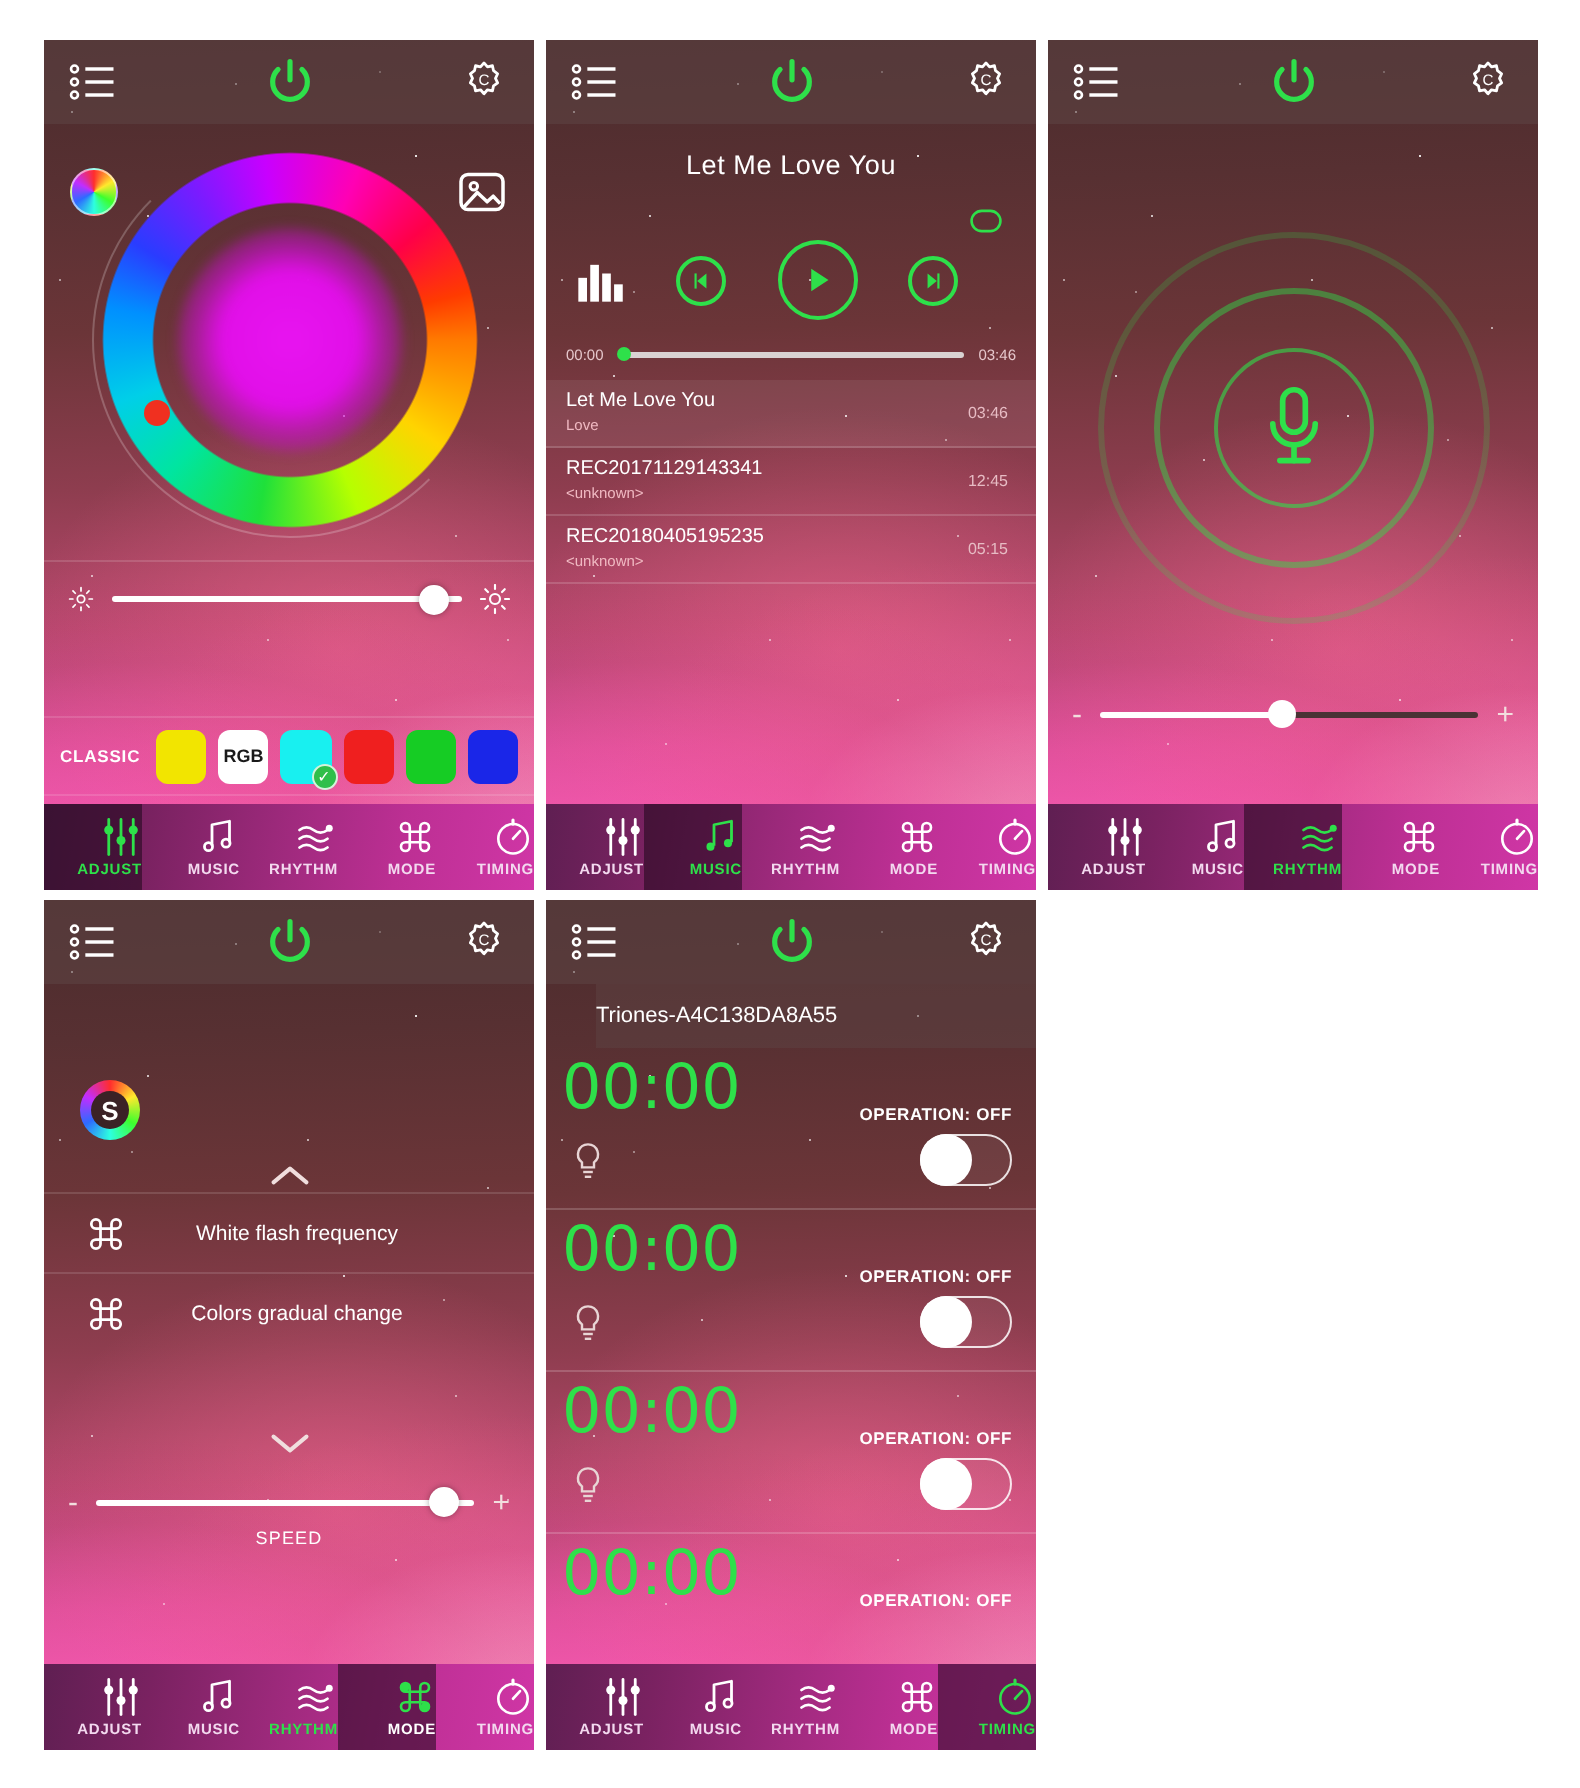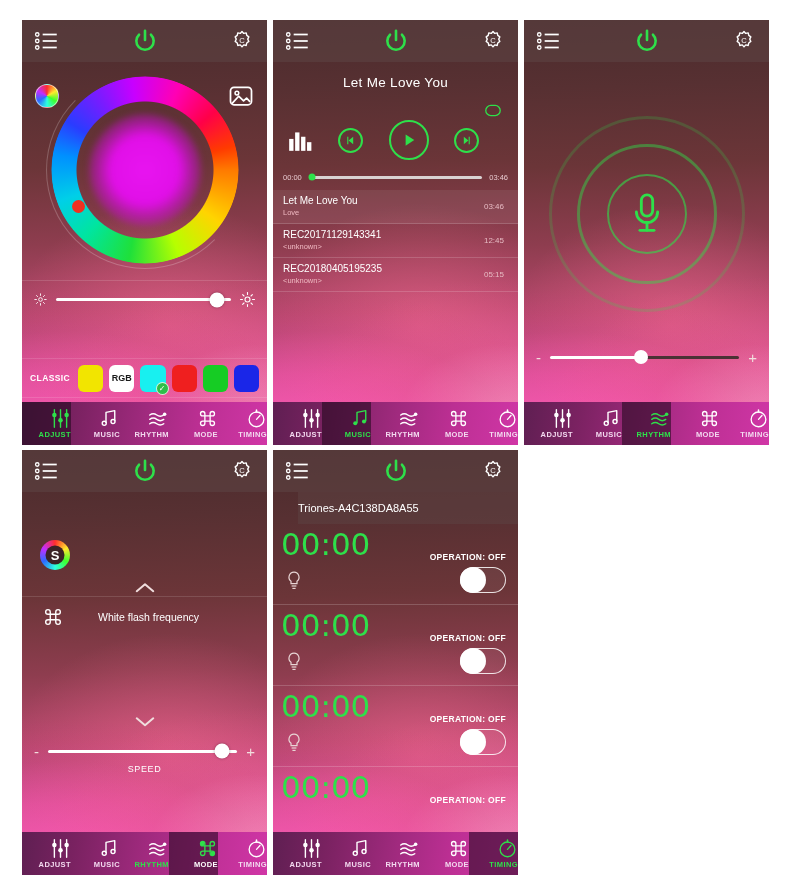--- a/index.html
+++ b/index.html
@@ -697,20 +697,26 @@
         </svg>
       </div>
 
       <div class="mode-list">
         <div class="mode-row">
           <svg class="mode-ic" viewBox="0 0 24 24">
             <path d="M9 9h6v6H9z M9 9V6.5A2.5 2.5 0 1 0 6.5 9H9 M15 9h2.5A2.5 2.5 0 1 0 15 6.5V9 M9 15H6.5A2.5 2.5 0 1 0 9 17.5V15 M15 15v2.5A2.5 2.5 0 1 0 17.5 15H15" fill="none" stroke="#fff" stroke-width="1.5" stroke-linejoin="round"></path>
           </svg>
           <div class="mode-lb">White flash frequency</div>
         </div>
+        <div class="mode-row">
+          <svg class="mode-ic" viewBox="0 0 24 24">
+            <path d="M9 9h6v6H9z M9 9V6.5A2.5 2.5 0 1 0 6.5 9H9 M15 9h2.5A2.5 2.5 0 1 0 15 6.5V9 M9 15H6.5A2.5 2.5 0 1 0 9 17.5V15 M15 15v2.5A2.5 2.5 0 1 0 17.5 15H15" fill="none" stroke="#fff" stroke-width="1.5" stroke-linejoin="round"></path>
+          </svg>
+          <div class="mode-lb">Colors gradual change</div>
+        </div>
       </div>
 
       <div class="chev down">
         <svg viewBox="0 0 24 14" width="22" height="13">
           <path d="M3 3.5 12 11 21 3.5" fill="none" stroke="#f0dede" stroke-width="2.2" stroke-linecap="round" stroke-linejoin="round"></path>
         </svg>
       </div>
 
       <div class="speed-row">
         <span class="pm">-</span>

